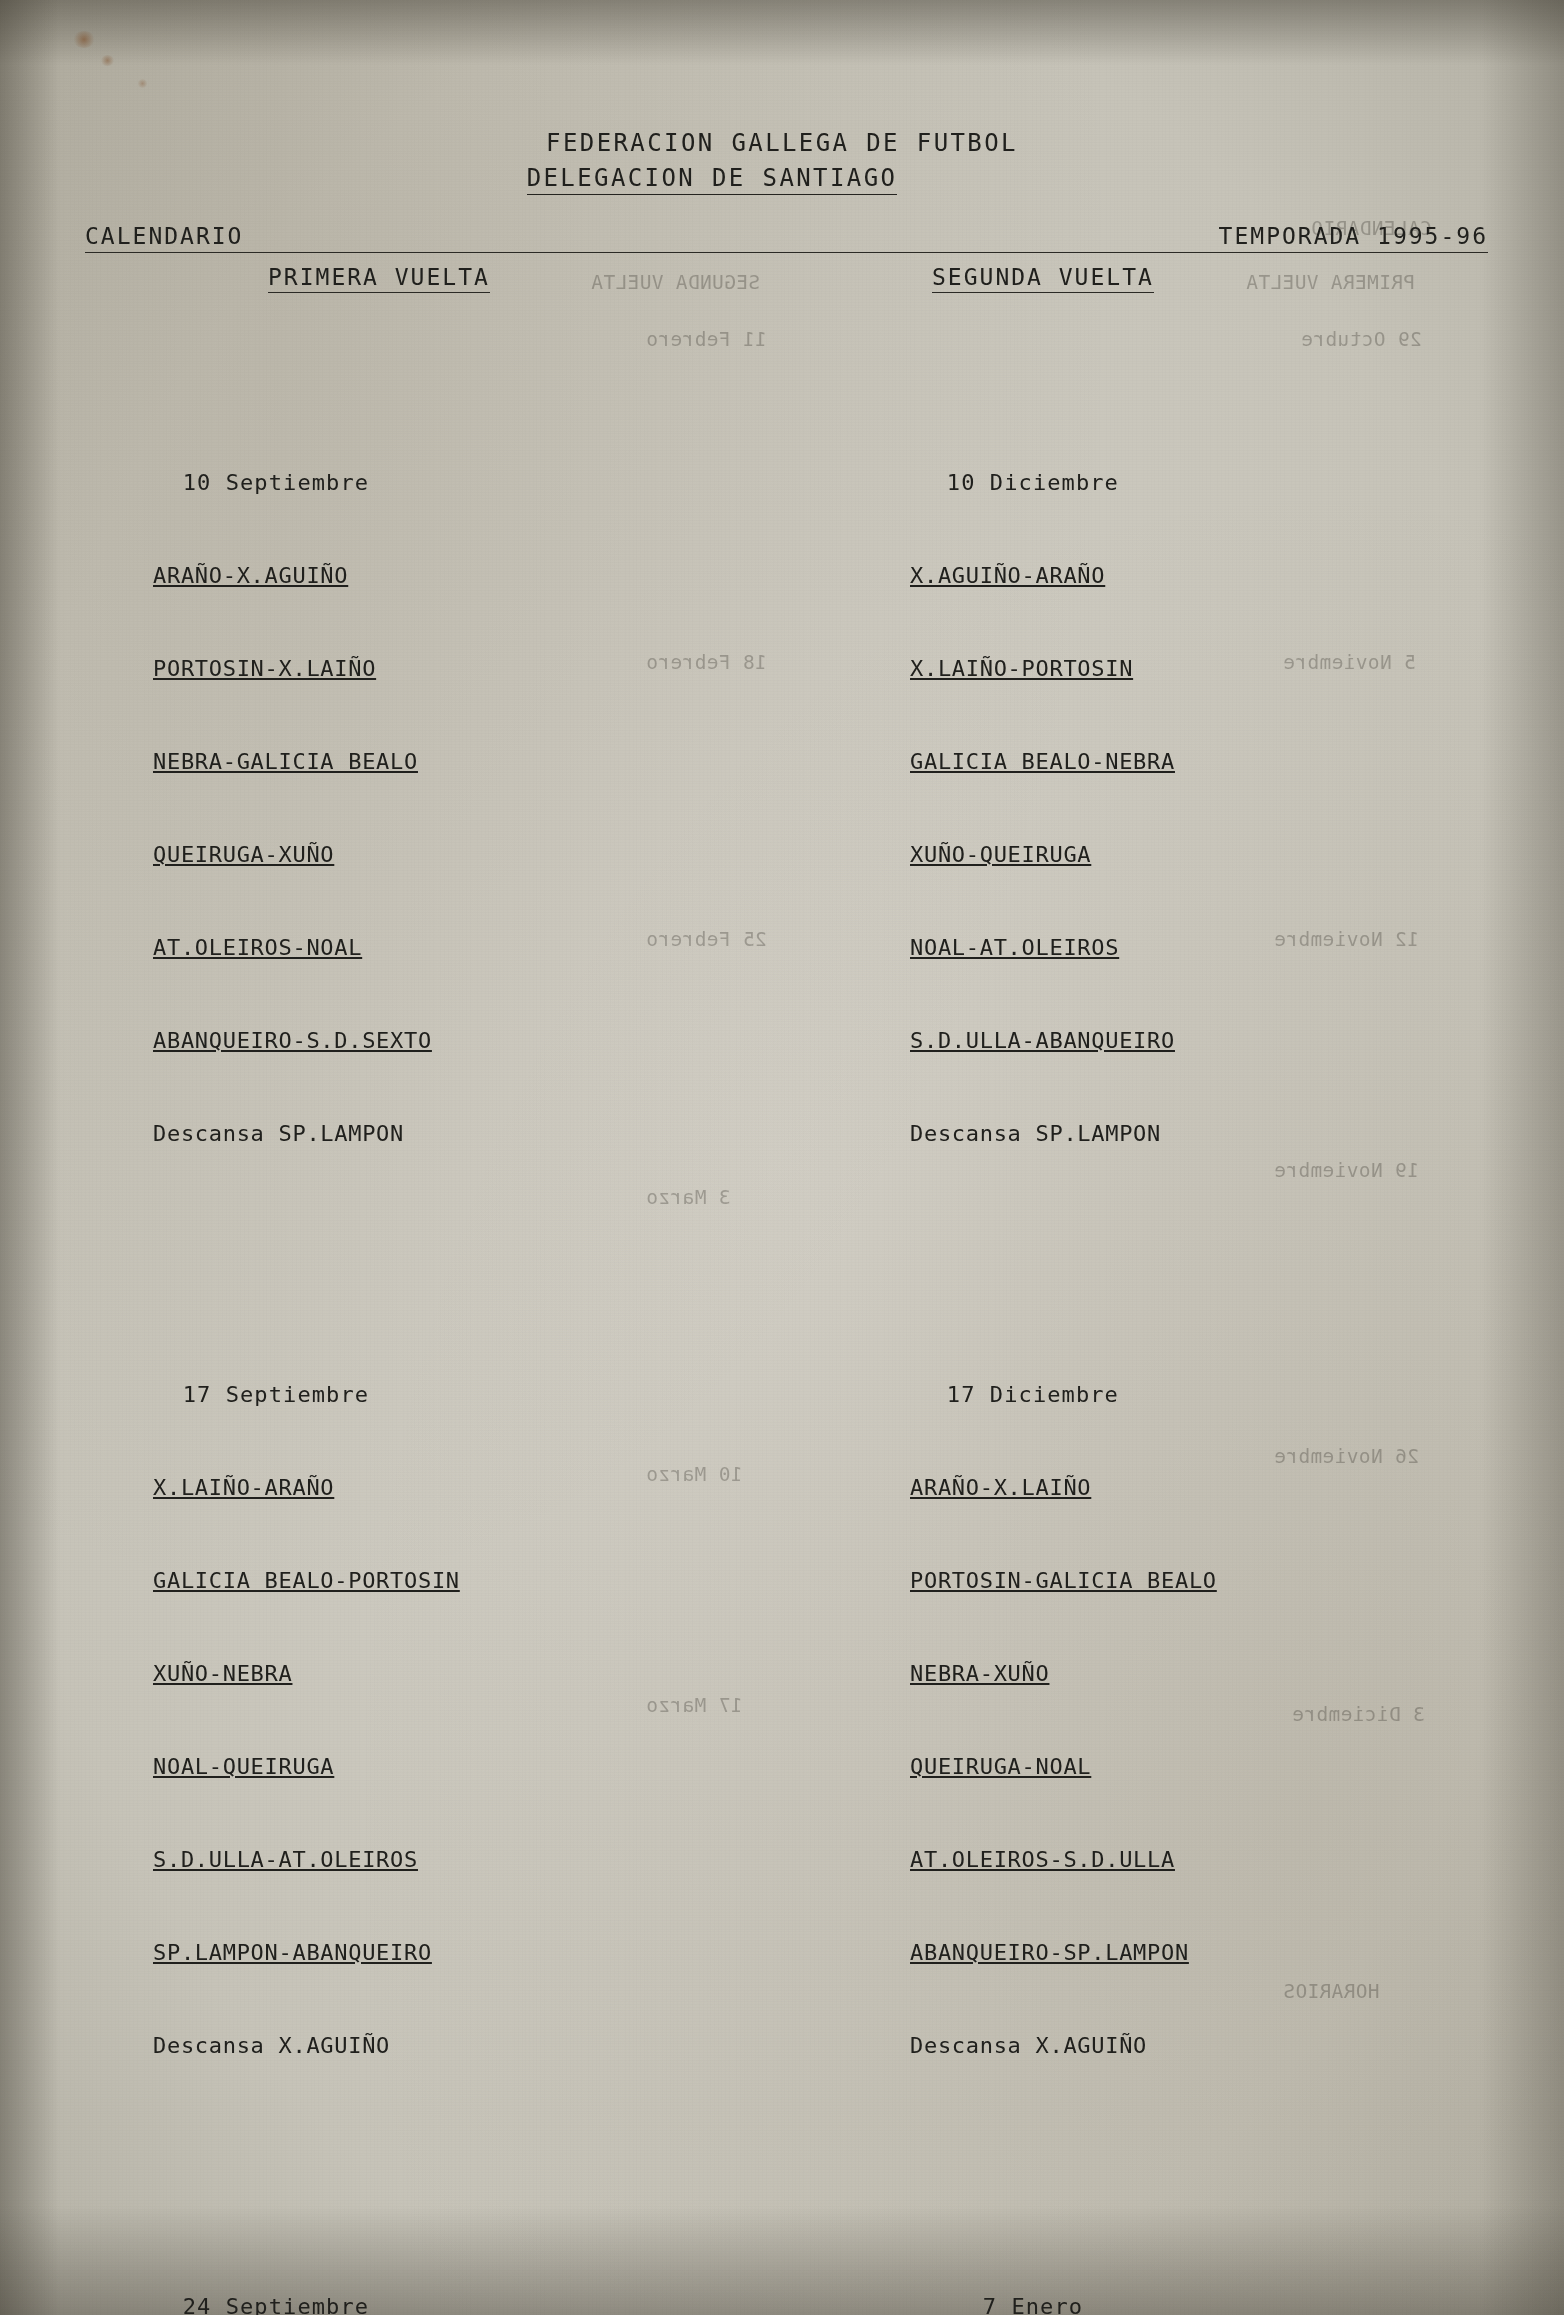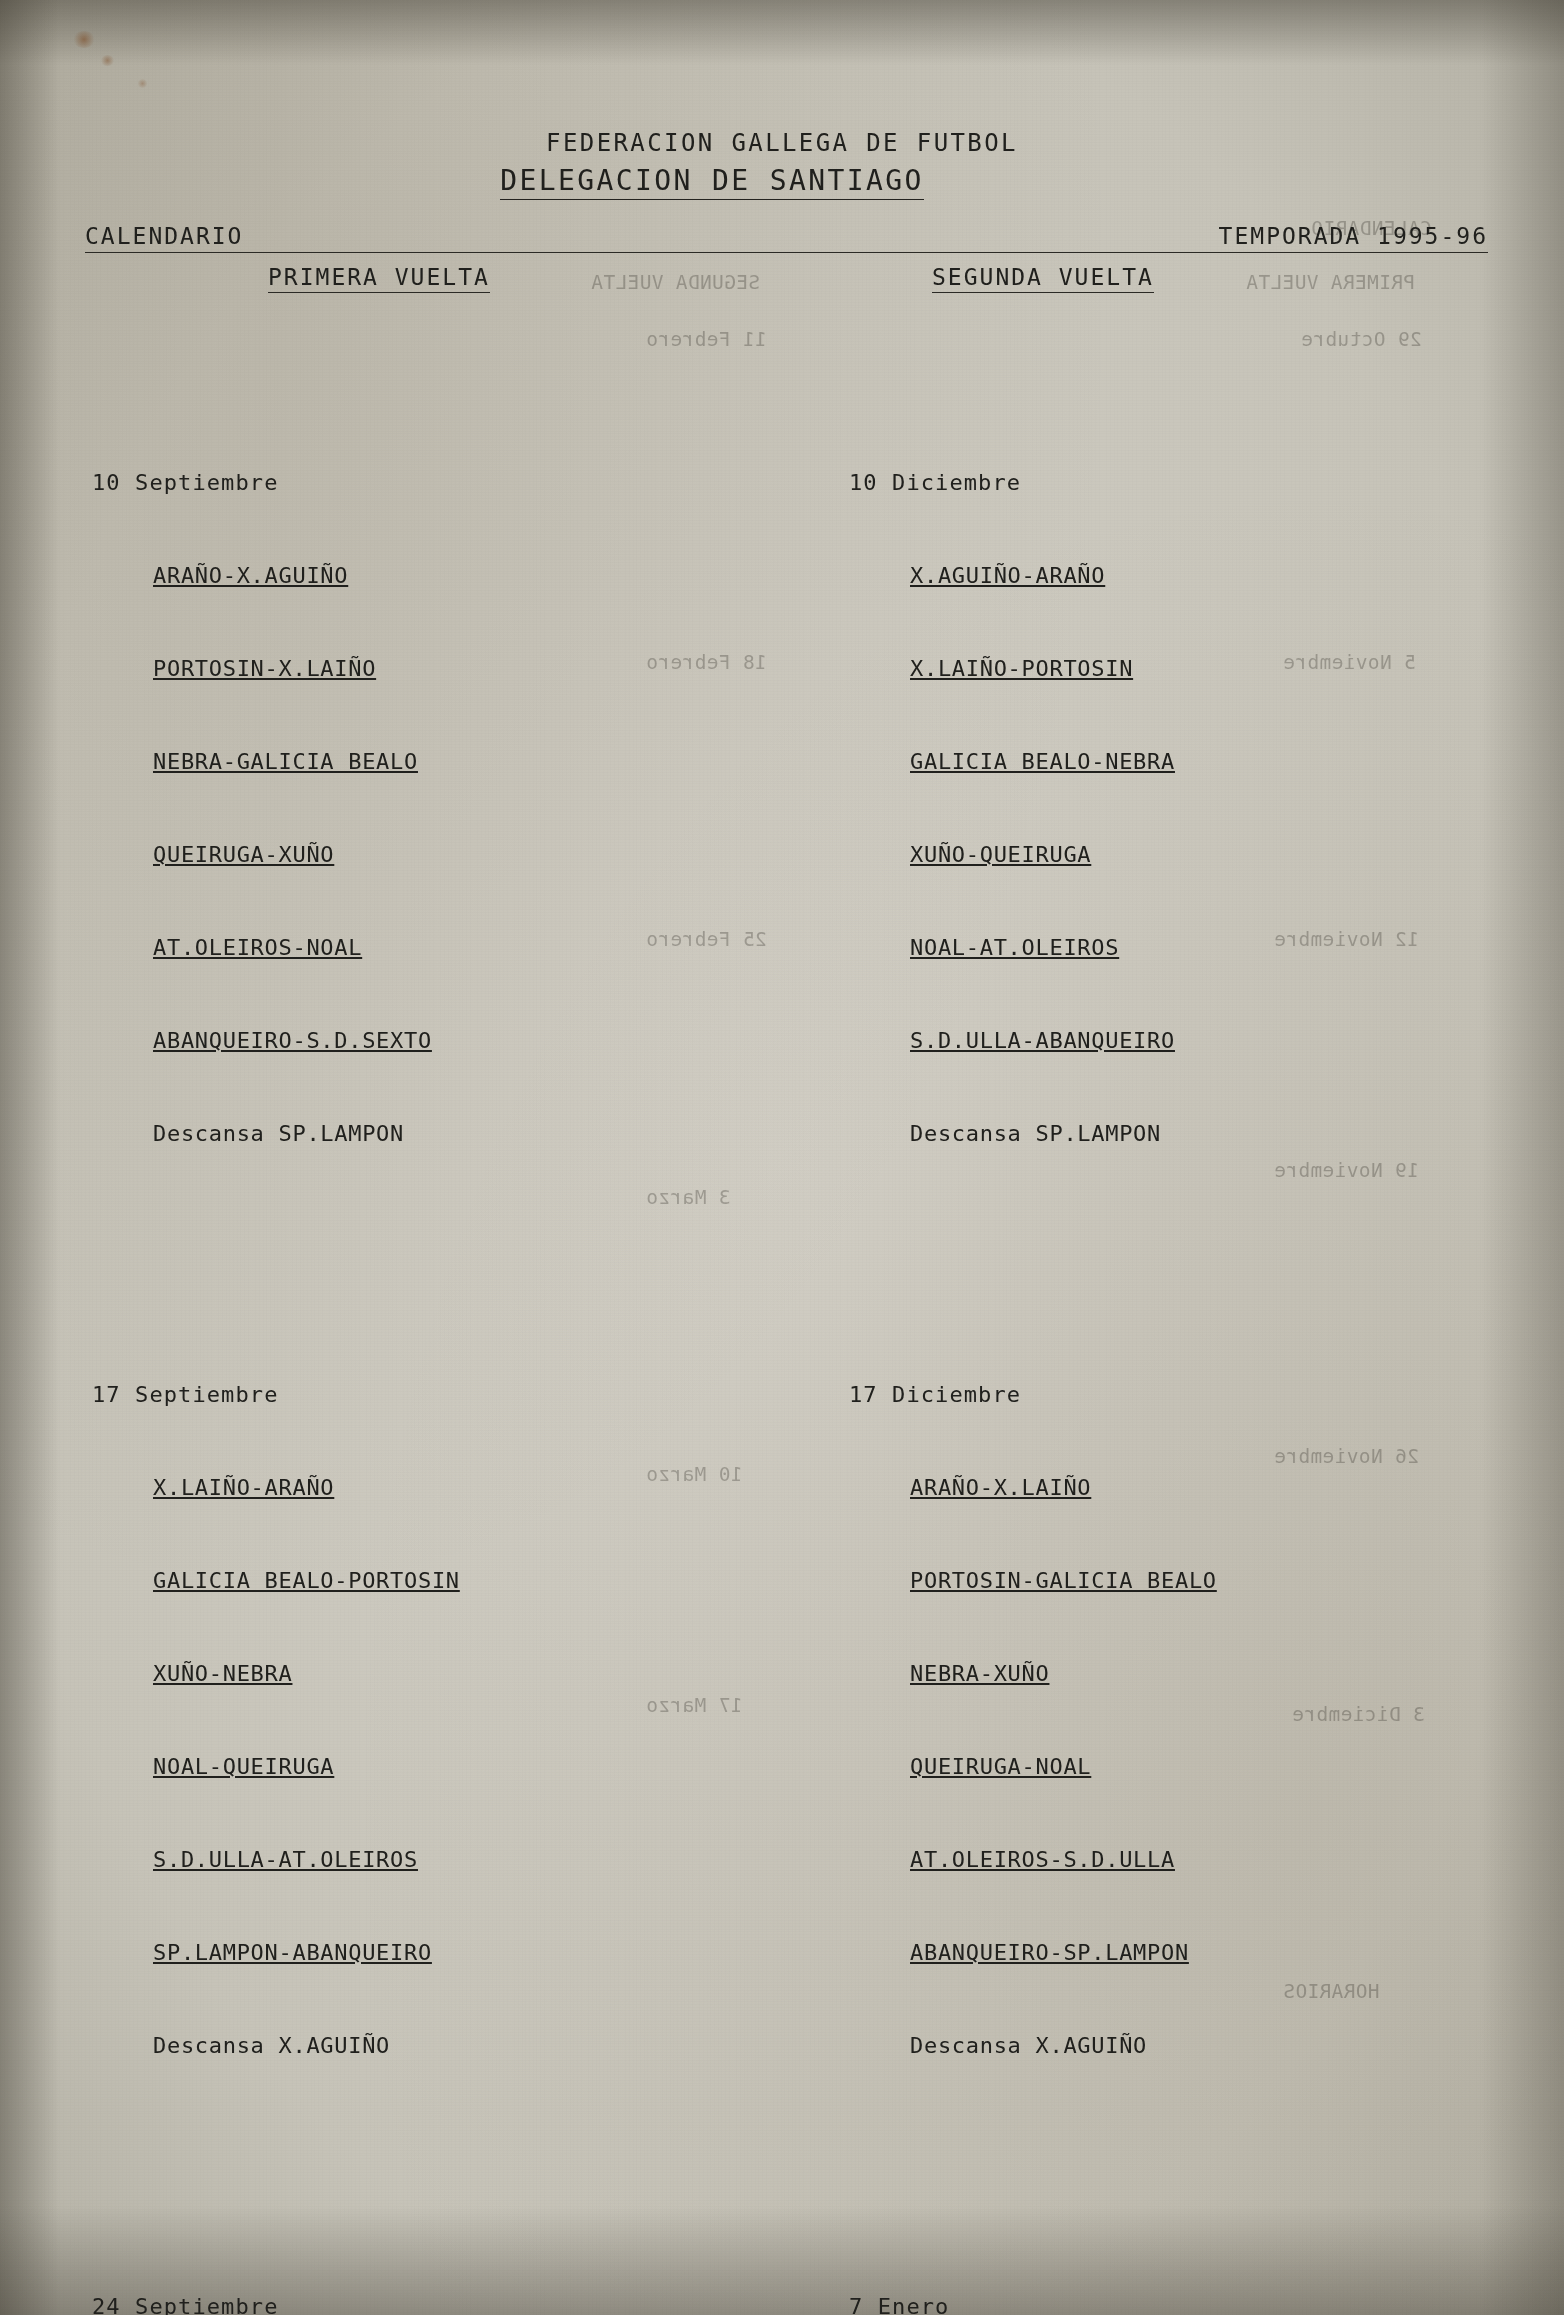--- a/index.html
+++ b/index.html
@@ -85,21 +85,21 @@
   }
   .hdr-line1 {
     position: absolute;
     left: 0; top: 129px; width: 1564px;
     font-size: 24px;
     letter-spacing: 2.4px;
   }
   .hdr-line2 {
     position: absolute;
     left: 0; top: 164px; width: 1424px;
-    font-size: 28px;
+    font-size: 24px;
     letter-spacing: 2.4px;
   }
   .hdr-line2 span {
     border-bottom: 1.8px solid #24231f;
     padding-bottom: 1.8px;
   }
   .subhdr {
     position: absolute;
     left: 85px; top: 223px;
     width: 1403px;
@@ -135,20 +135,21 @@
     letter-spacing: 0.6px;
     white-space: pre;
   }
   .col-left { left: 92px; }
   .col-right { left: 849px; }
 
   .block { margin-bottom: 13px; }
   .date {
     padding-left: 0px;
     letter-spacing: 1.1px;
+    text-align: center;
   }
   .match {
     padding-left: 61px;
     letter-spacing: 0.7px;
     text-decoration: underline;
   }
   .rest {
     padding-left: 61px;
     letter-spacing: 0.7px;
   }

